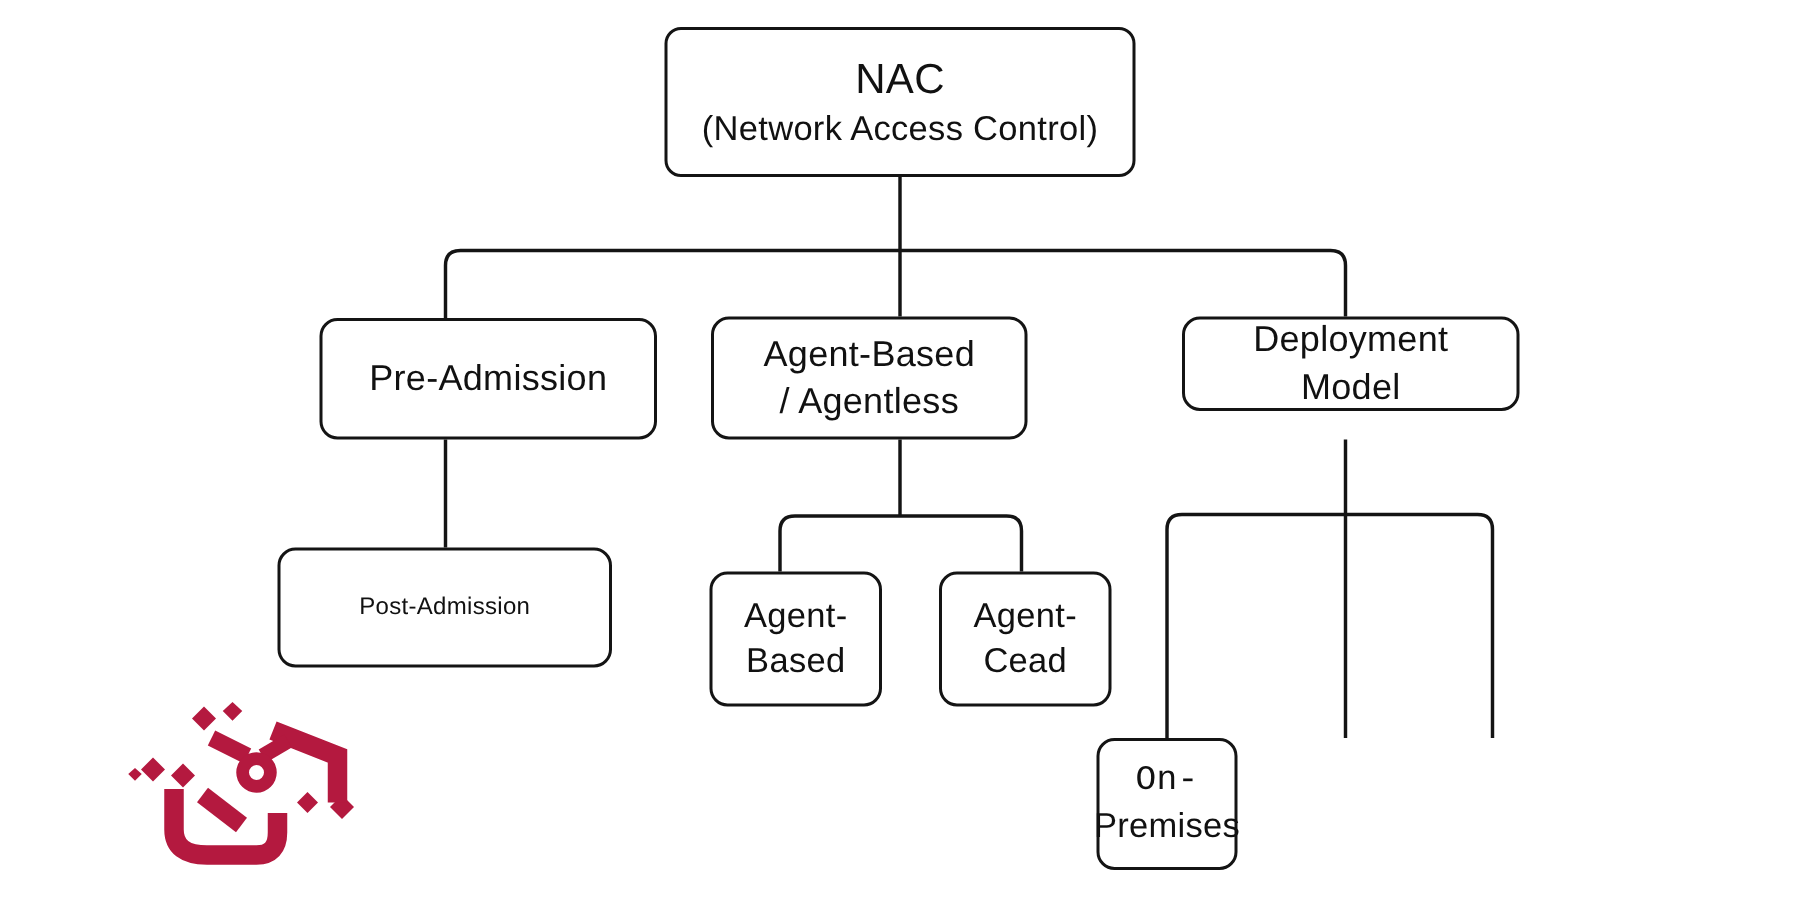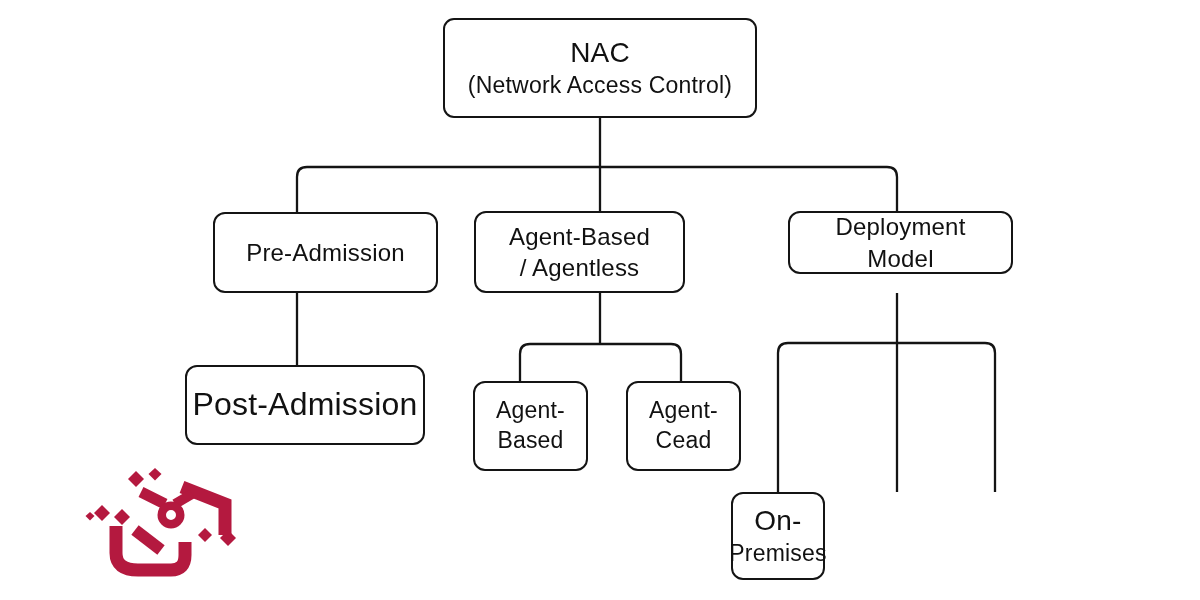--- a/index.html
+++ b/index.html
@@ -47,27 +47,27 @@
   .node span{display:block;white-space:nowrap;}
 
   .node-nac{left:443px;top:18px;width:314px;height:100px;border-radius:11px;}
   .node-nac .l0{font-size:28px;}
   .node-nac .l1{font-size:23px;}
 
   .node-pre{left:185px;top:212px;width:225px;height:81px;font-size:24px;margin-left:28px;}
   .node-agent-mode{left:474px;top:211px;width:211px;height:82px;font-size:24px;}
   .node-deployment{left:788px;top:211px;width:225px;height:63px;font-size:24px;}
 
-  .node-post{left:185px;top:365px;width:240px;height:80px;font-size:32px;}
+  .node-post{left:185px;top:365px;width:223px;height:80px;font-size:16px;}
 
   .node-agent-based{left:473px;top:381px;width:115px;height:90px;font-size:23px;}
   .node-agent-cead{left:626px;top:381px;width:115px;height:90px;font-size:23px;}
 
   .node-on-prem{left:731px;top:492px;width:94px;height:88px;}
-  .node-on-prem .l0{font-size:28px;}
+  .node-on-prem .l0{font-size:23px;font-family:Liberation Mono, monospace;}
   .node-on-prem .l1{font-size:23px;}
   .node-cloud{left:846px;top:492px;width:91px;height:88px;font-size:23px;}
   .node-hybrid{left:952px;top:492px;width:89px;height:88px;font-size:23px;}
 
   .logo{
     position:absolute;
     left:85px;top:458px;width:170px;height:128px;
     color:var(--logo-color);
   }
   .logo svg{width:100%;height:100%;display:block;}

